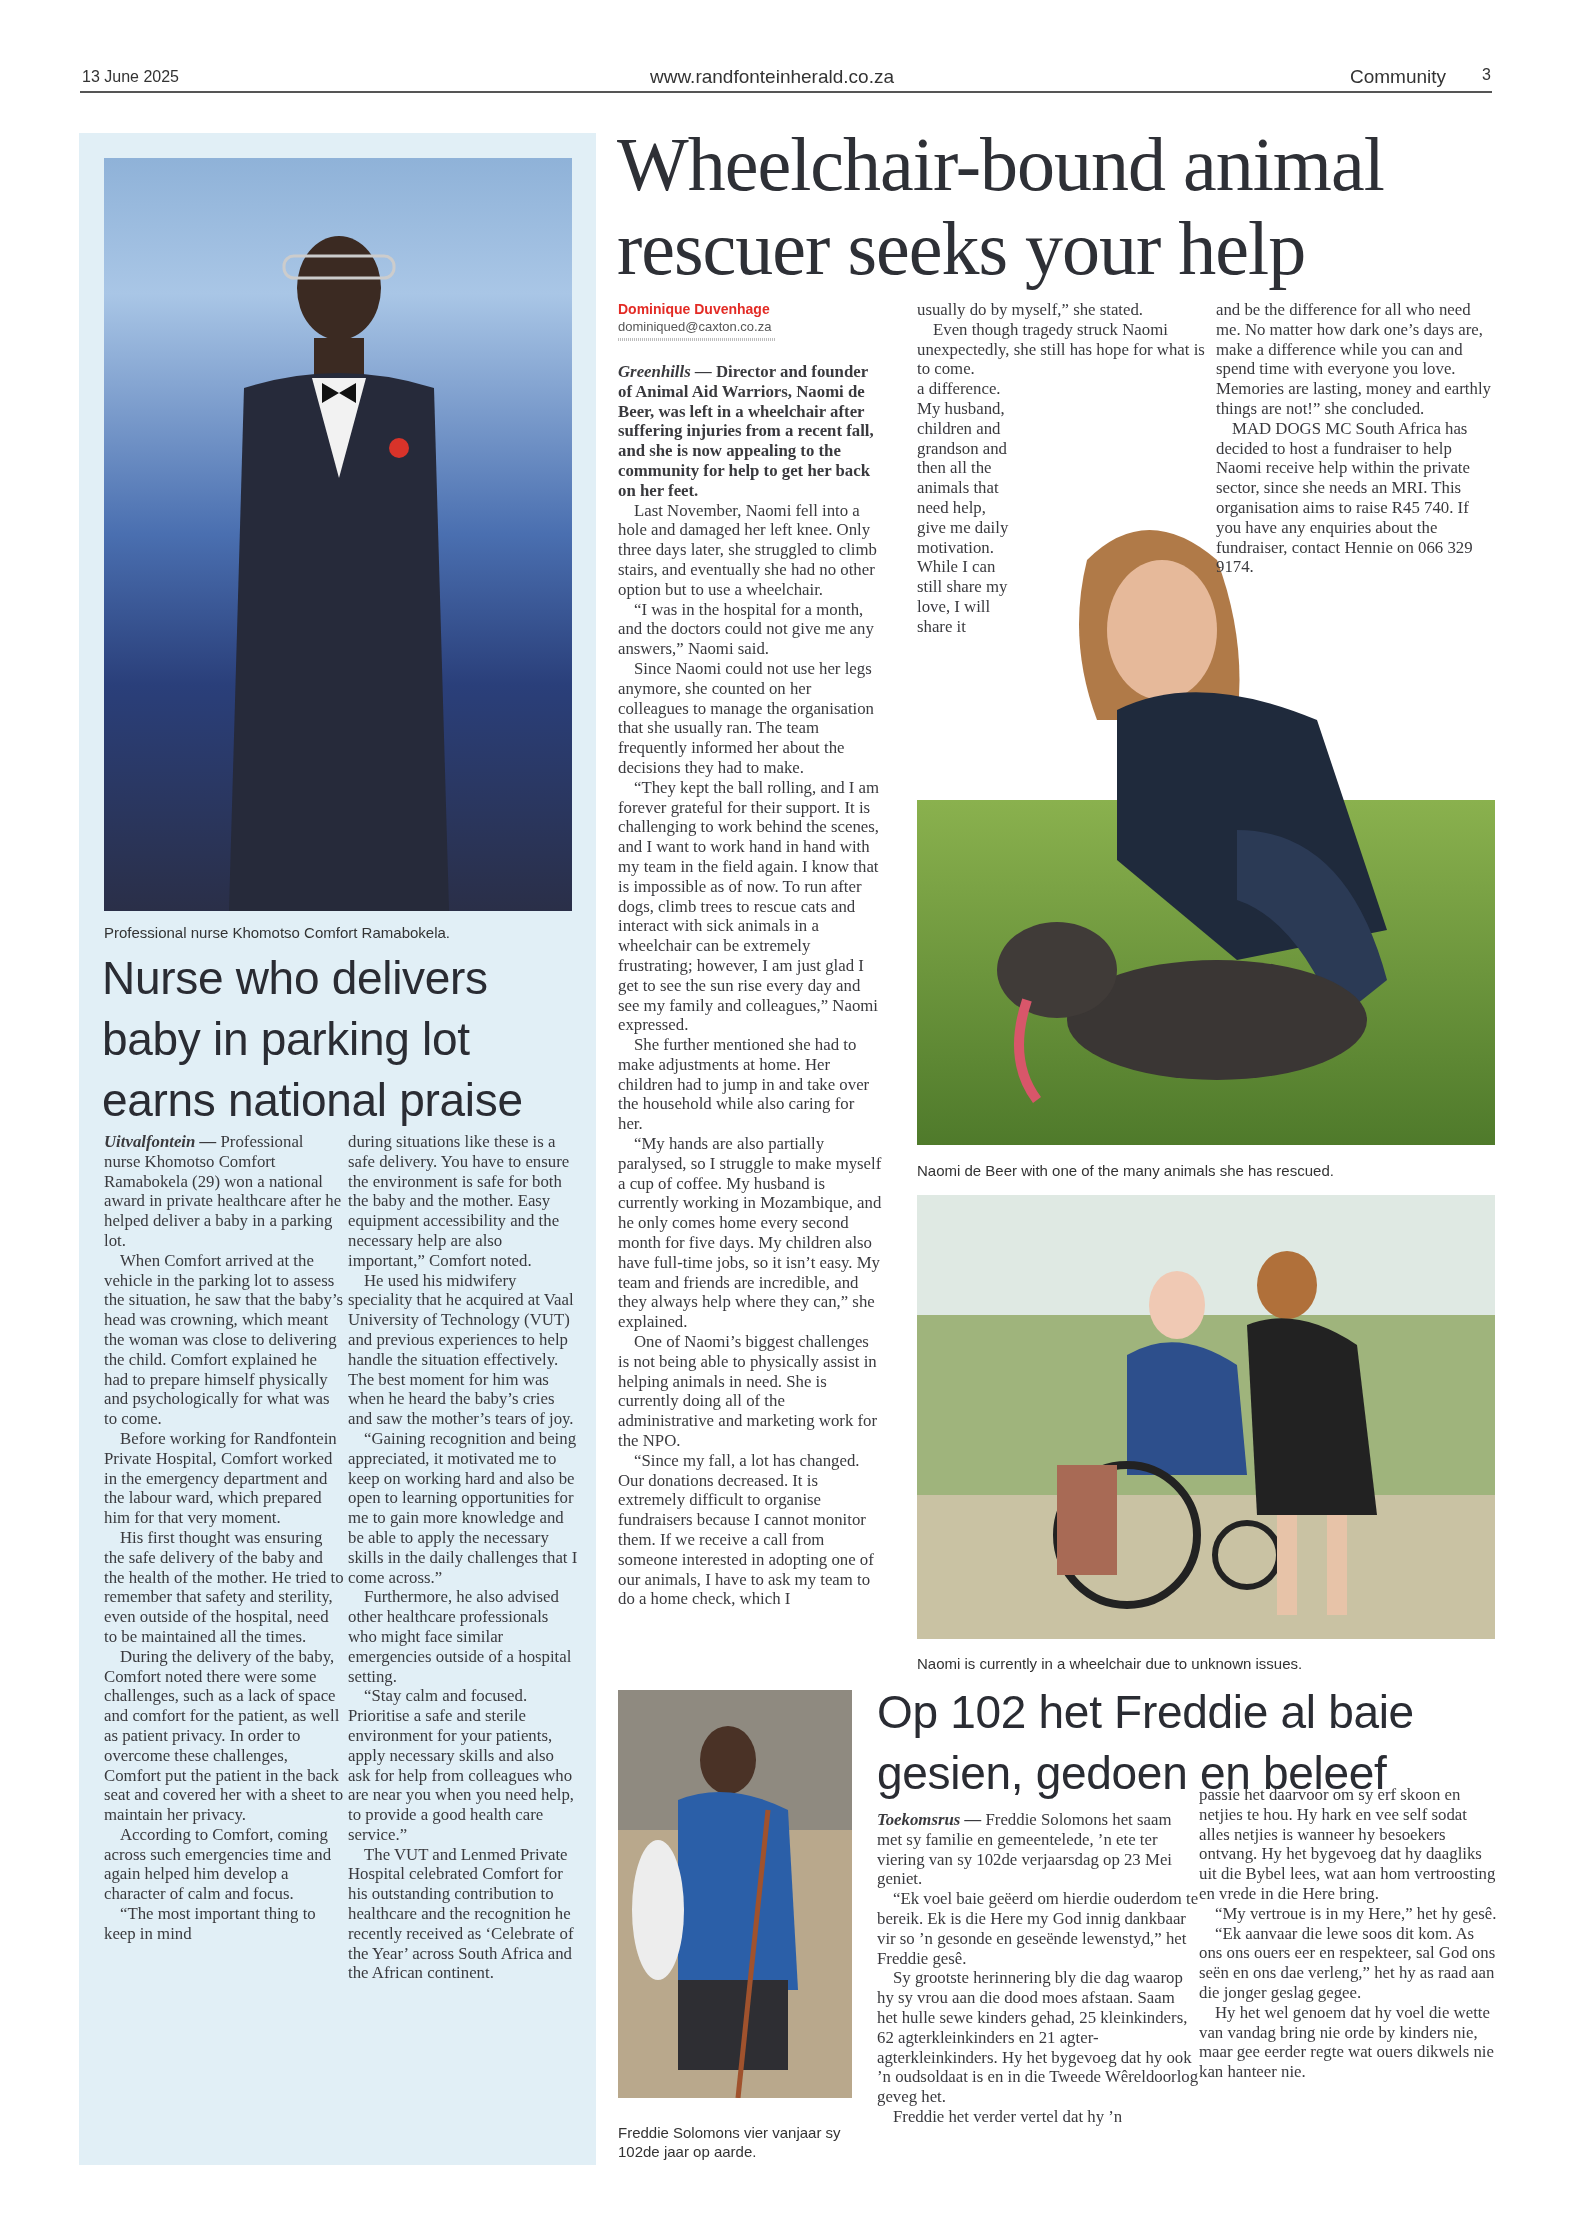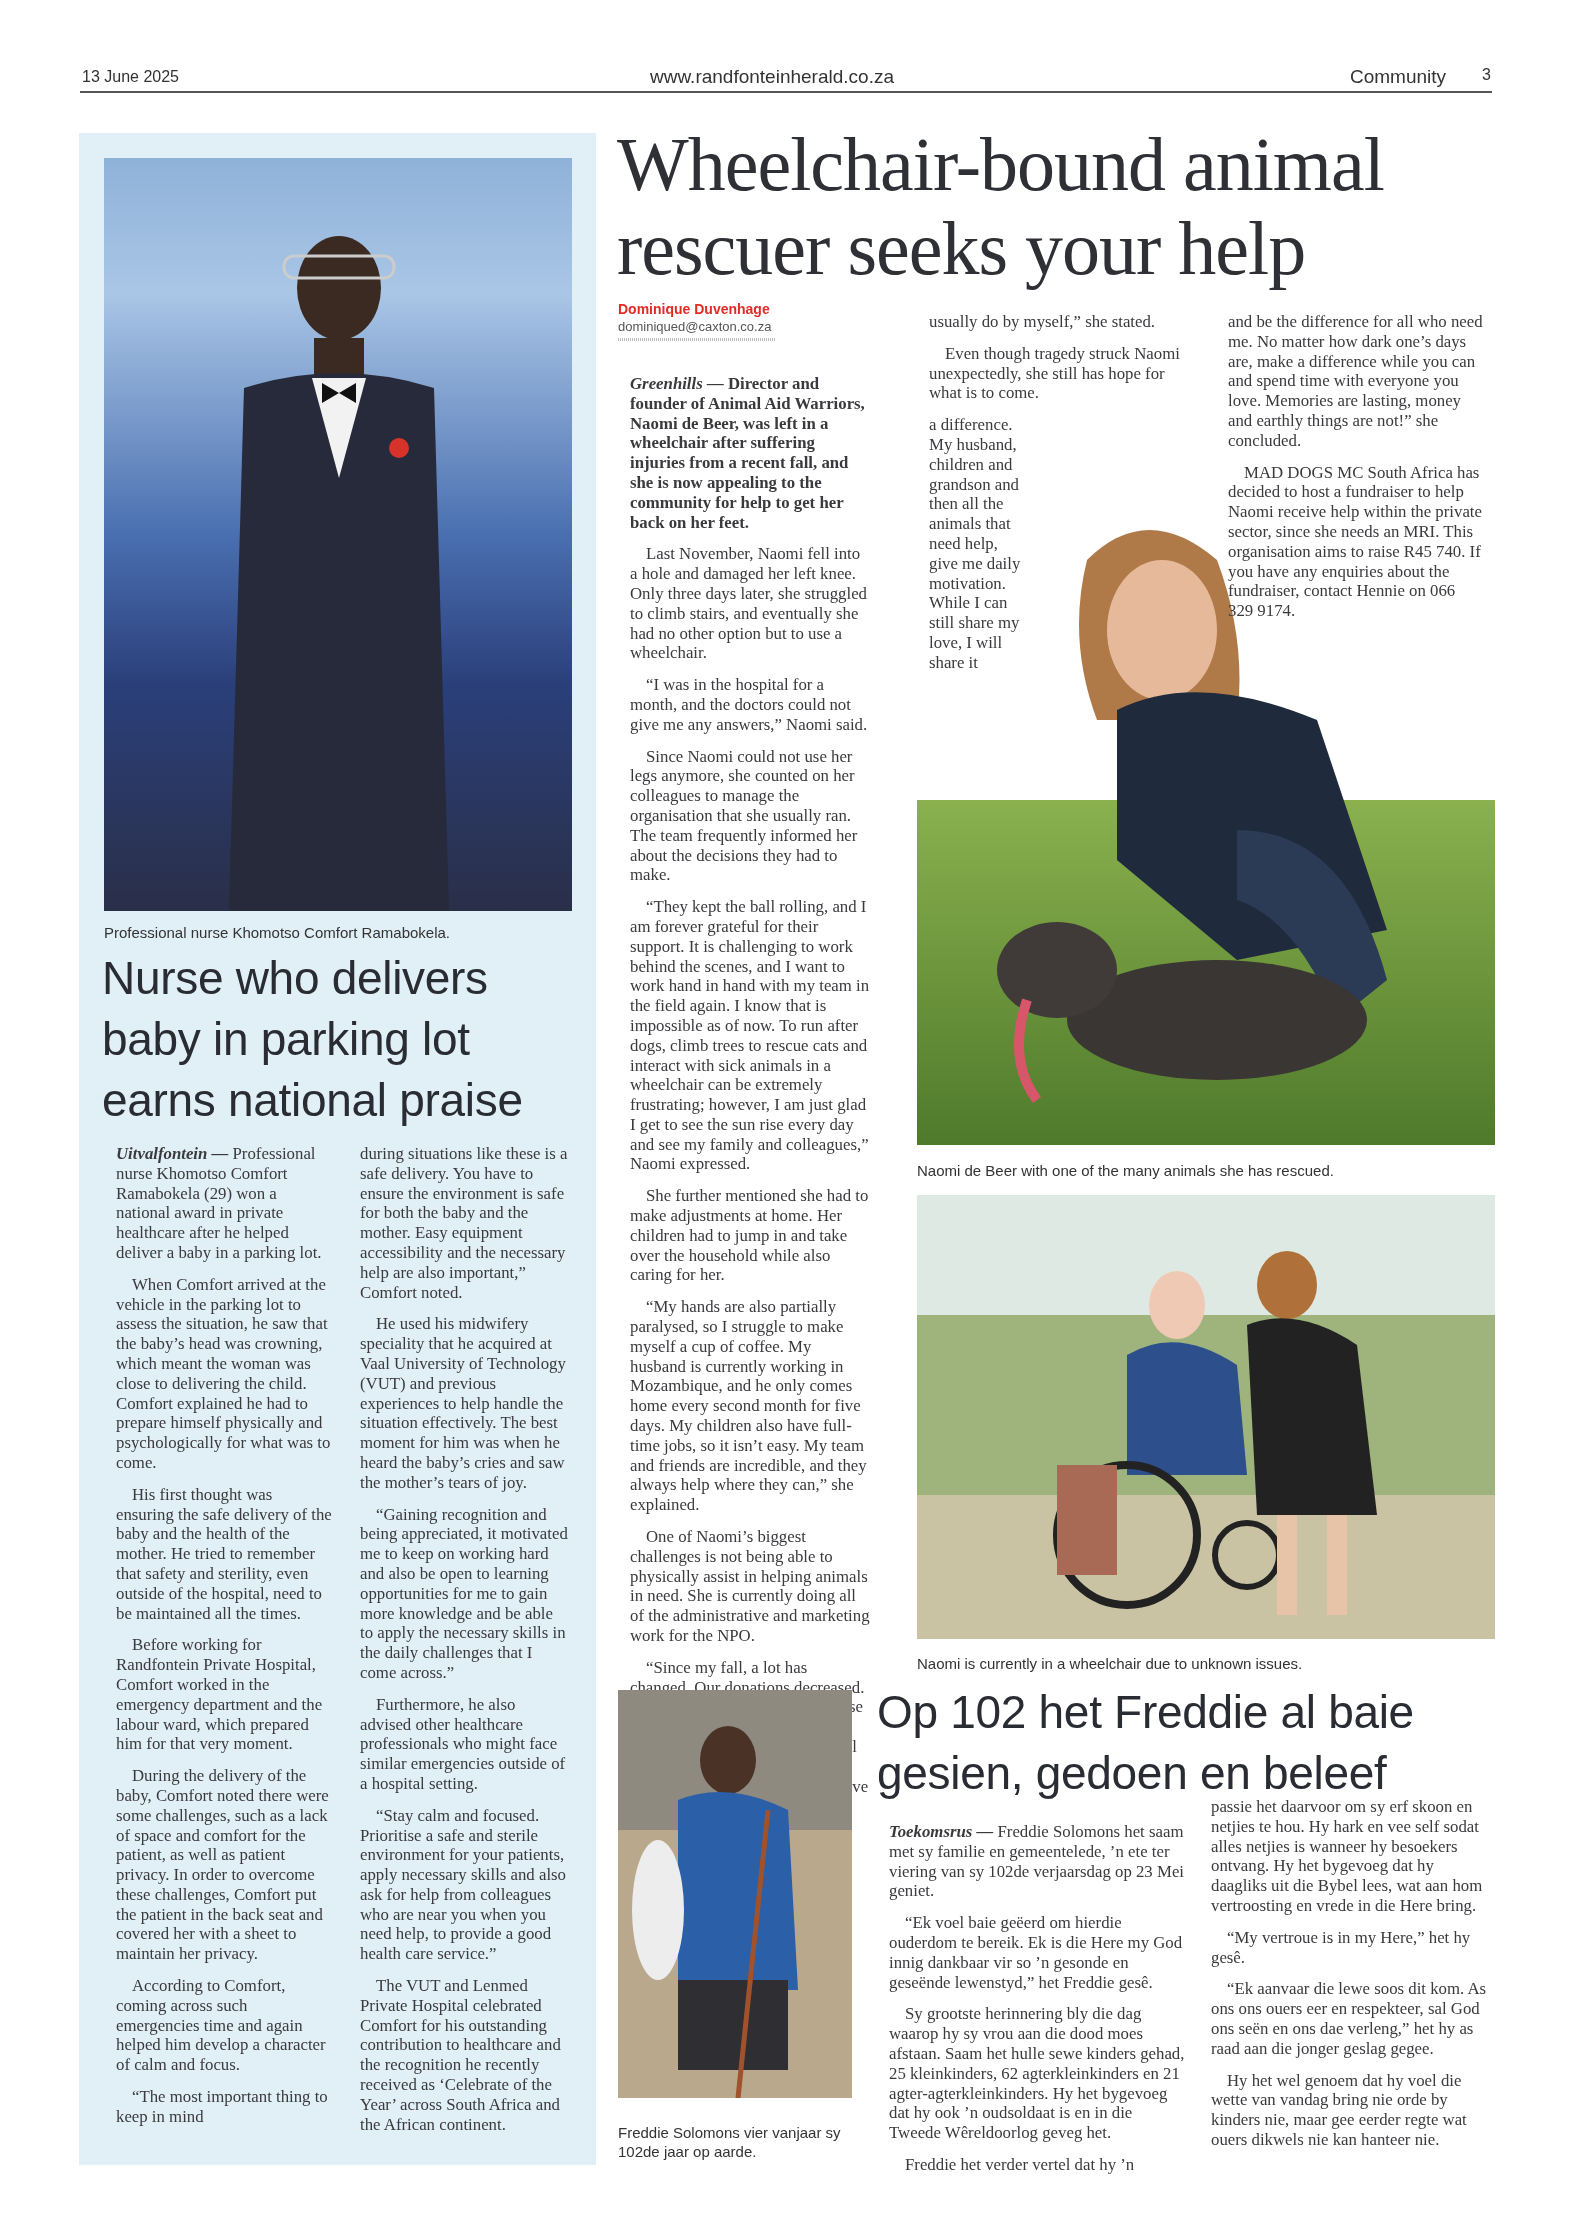--- a/index.html
+++ b/index.html
@@ -19,21 +19,21 @@
   .left-panel { left: 79px; top: 133px; width: 517px; height: 2032px; background: #e1eff6; }
   .photo { overflow: hidden; }
   .photo-nurse { left: 104px; top: 158px; width: 468px; height: 753px;
     background: linear-gradient(180deg, #8fb2d8 0%, #a9c6e6 18%, #4a6fb0 50%, #2a3f7a 70%, #2a2f48 100%); }
   .nurse-figure { position: absolute; left: 120px; top: 60px; width: 230px; height: 693px; }
   .caption { font-size: 15px; color: #333; }
   .cap-nurse { left: 104px; top: 924px; }
   .hl-nurse { left: 102px; top: 948px; width: 480px; font-size: 46px; line-height: 61px; color: #2a2c33; font-weight: 400; letter-spacing: -0.3px; }
 
   .body-col { font-size: 16.8px; line-height: 19.8px; color: #3a3a3e; text-align: left; }
-  .body-col p { margin: 12px; text-indent: 16px; }
+  .body-col p { margin: 0; text-indent: 16px; }
   .body-col p.first { text-indent: 0; }
   .dateline { font-weight: bold; font-style: italic; }
   .col-n1 { left: 104px; top: 1132px; width: 240px; }
   .col-n2 { left: 348px; top: 1132px; width: 232px; }
 
   
   .hl-main { left: 617px; top: 122px; width: 900px; font-size: 76px; line-height: 84px; color: #2e3036; letter-spacing: -1px; }
   .byline-name { left: 618px; top: 301px; font-size: 14px; font-weight: bold; color: #e32b25; }
   .byline-email { left: 618px; top: 319px; font-size: 13px; color: #555; }
   .byline-rule { left: 618px; top: 338px; width: 157px; height: 3px;
@@ -79,22 +79,22 @@
     <path d="M98 165 L115 175 L132 165 L132 185 L115 175 L98 185 Z" fill="#111"></path>
     <circle cx="175" cy="230" r="10" fill="#d8332a"></circle>
   </svg>
 </div>
 <div class="abs sans caption cap-nurse">Professional nurse Khomotso Comfort Ramabokela.</div>
 <h1 class="abs sans hl-nurse" style="margin:0">Nurse who delivers baby in parking lot earns national praise</h1>
 
 <div class="abs serif body-col col-n1">
   <p class="first"><span class="dateline">Uitvalfontein —</span><span> Professional nurse Khomotso Comfort Ramabokela (29) won a national award in private healthcare after he helped deliver a baby in a parking lot.</span></p>
   <p>When Comfort arrived at the vehicle in the parking lot to assess the situation, he saw that the baby’s head was crowning, which meant the woman was close to delivering the child. Comfort explained he had to prepare himself physically and psychologically for what was to come.</p>
+  <p>Before working for Randfontein Private Hospital, Comfort worked in the emergency department and the labour ward, which prepared him for that very moment.</p>
   <p>His first thought was ensuring the safe delivery of the baby and the health of the mother. He tried to remember that safety and sterility, even outside of the hospital, need to be maintained all the times.</p>
-  <p>Before working for Randfontein Private Hospital, Comfort worked in the emergency department and the labour ward, which prepared him for that very moment.</p>
   <p>During the delivery of the baby, Comfort noted there were some challenges, such as a lack of space and comfort for the patient, as well as patient privacy. In order to overcome these challenges, Comfort put the patient in the back seat and covered her with a sheet to maintain her privacy.</p>
   <p>According to Comfort, coming across such emergencies time and again helped him develop a character of calm and focus.</p>
   <p>“The most important thing to keep in mind</p>
 </div>
 <div class="abs serif body-col col-n2">
   <p class="first">during situations like these is a safe delivery. You have to ensure the environment is safe for both the baby and the mother. Easy equipment accessibility and the necessary help are also important,” Comfort noted.</p>
   <p>He used his midwifery speciality that he acquired at Vaal University of Technology (VUT) and previous experiences to help handle the situation effectively. The best moment for him was when he heard the baby’s cries and saw the mother’s tears of joy.</p>
   <p>“Gaining recognition and being appreciated, it motivated me to keep on working hard and also be open to learning opportunities for me to gain more knowledge and be able to apply the necessary skills in the daily challenges that I come across.”</p>
   <p>Furthermore, he also advised other healthcare professionals who might face similar emergencies outside of a hospital setting.</p>
   <p>“Stay calm and focused. Prioritise a safe and sterile environment for your patients, apply necessary skills and also ask for help from colleagues who are near you when you need help, to provide a good health care service.”</p>

